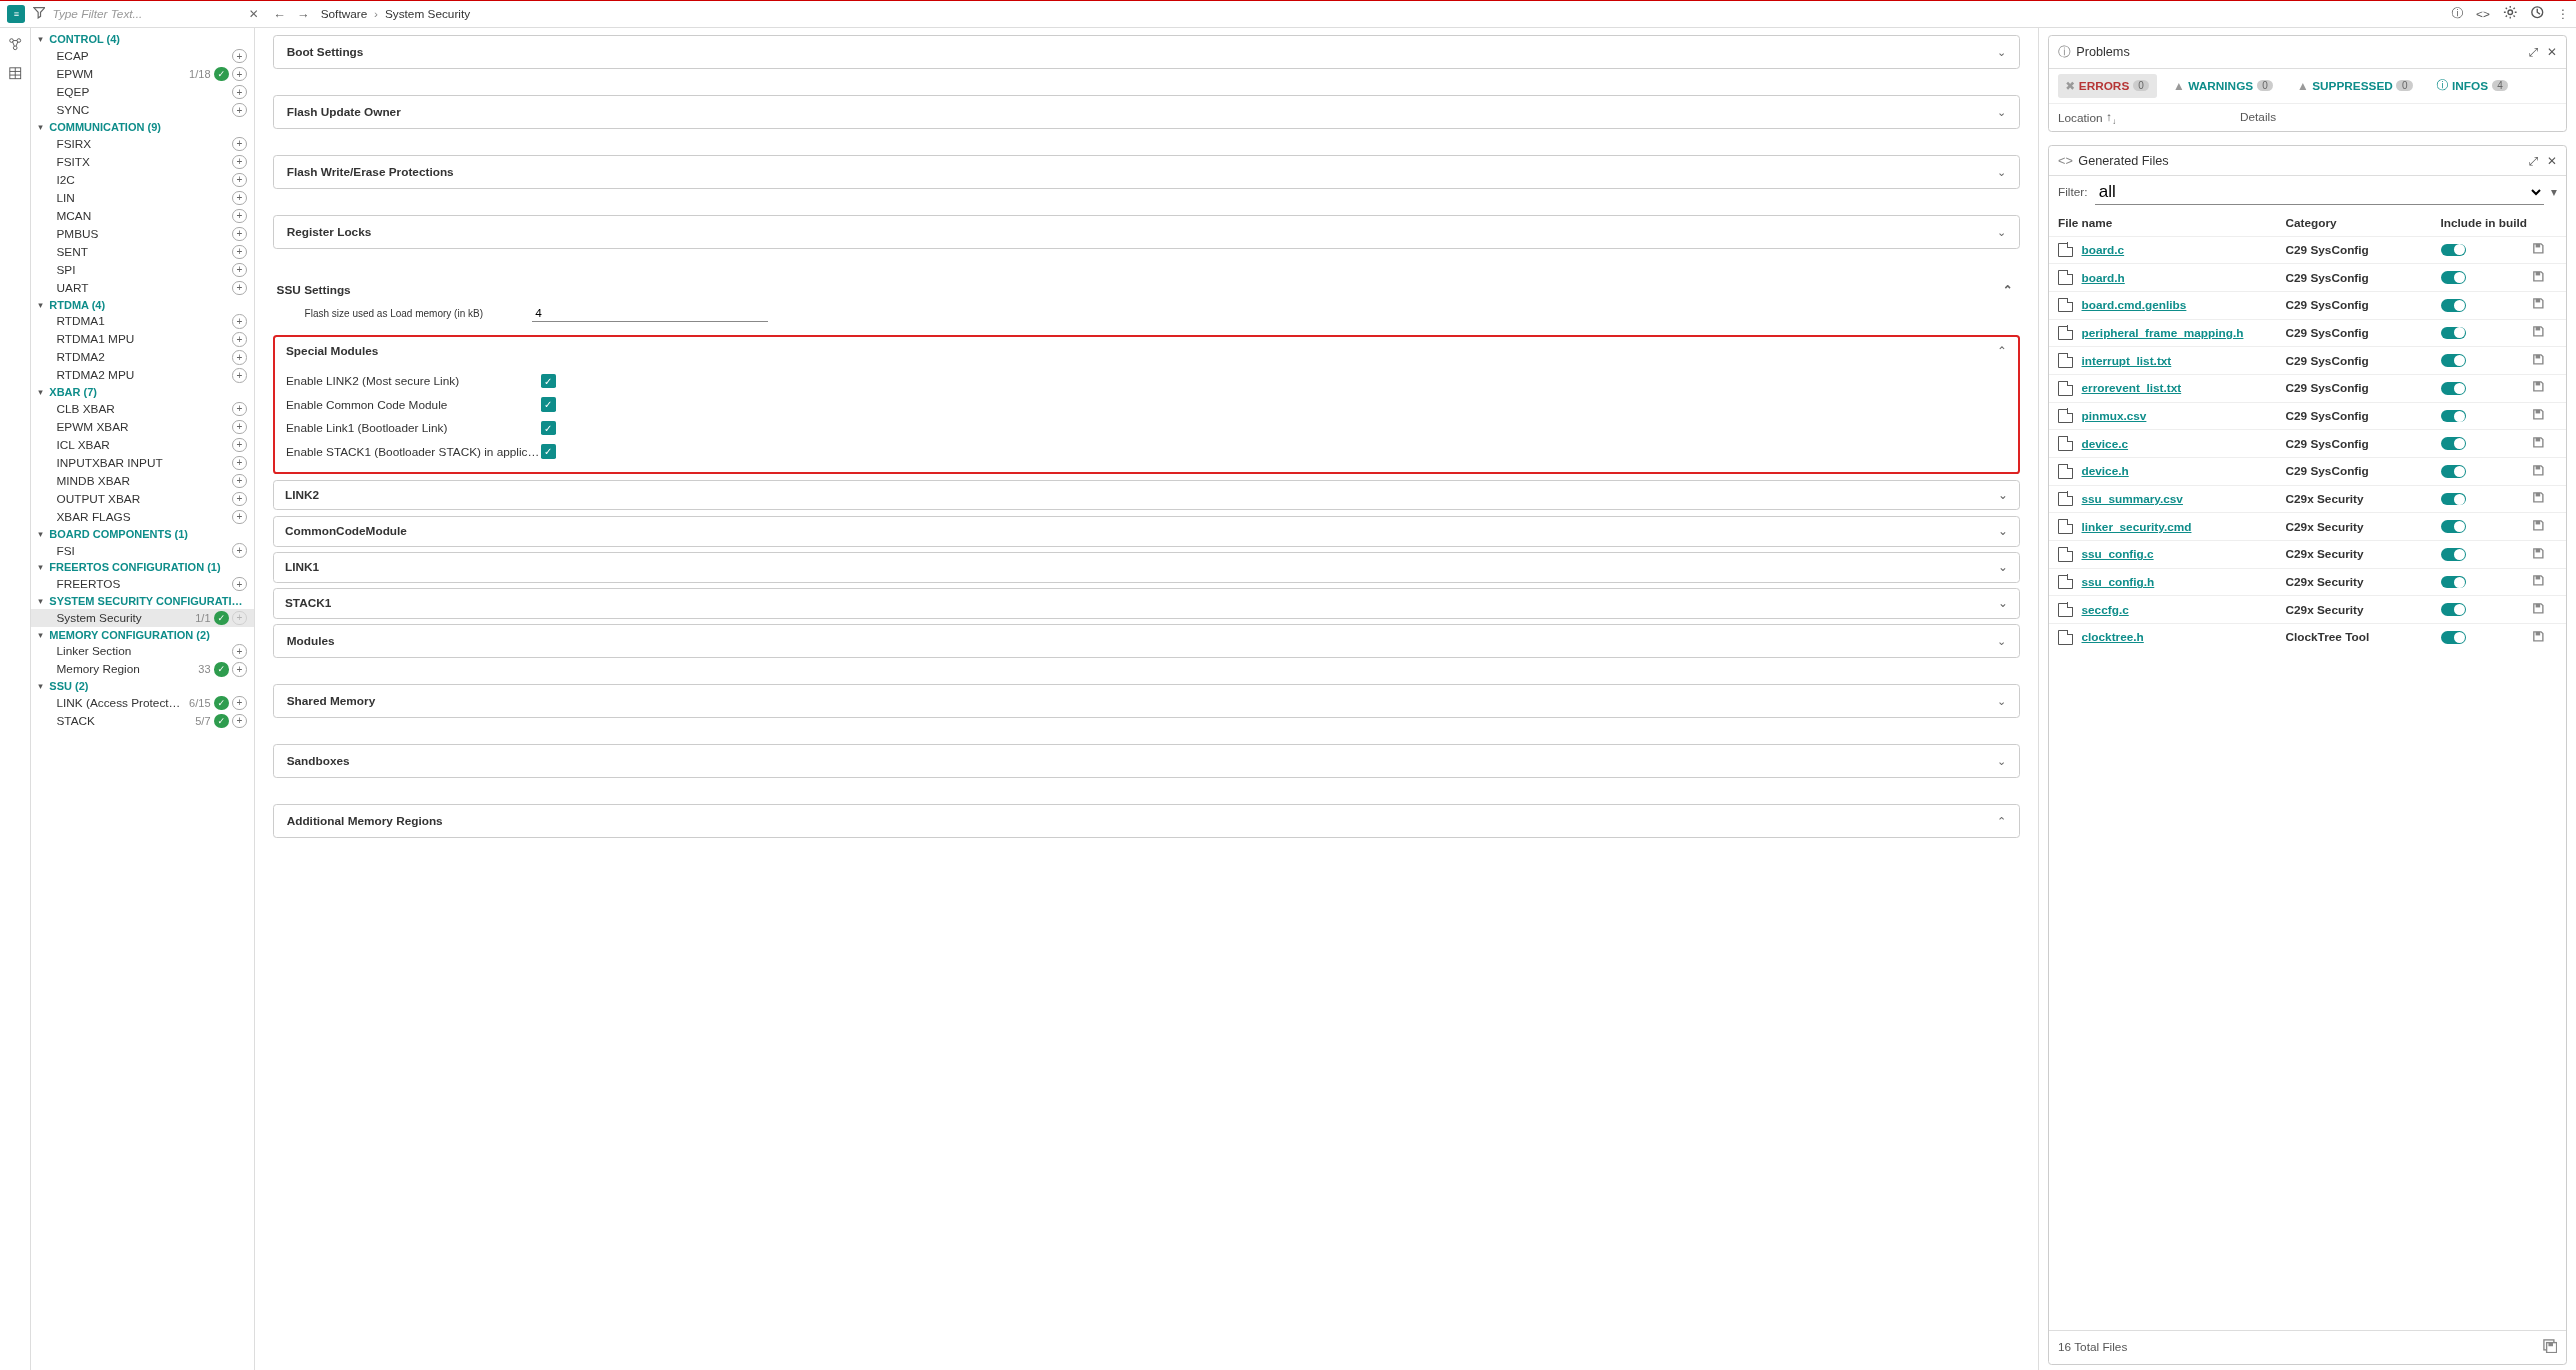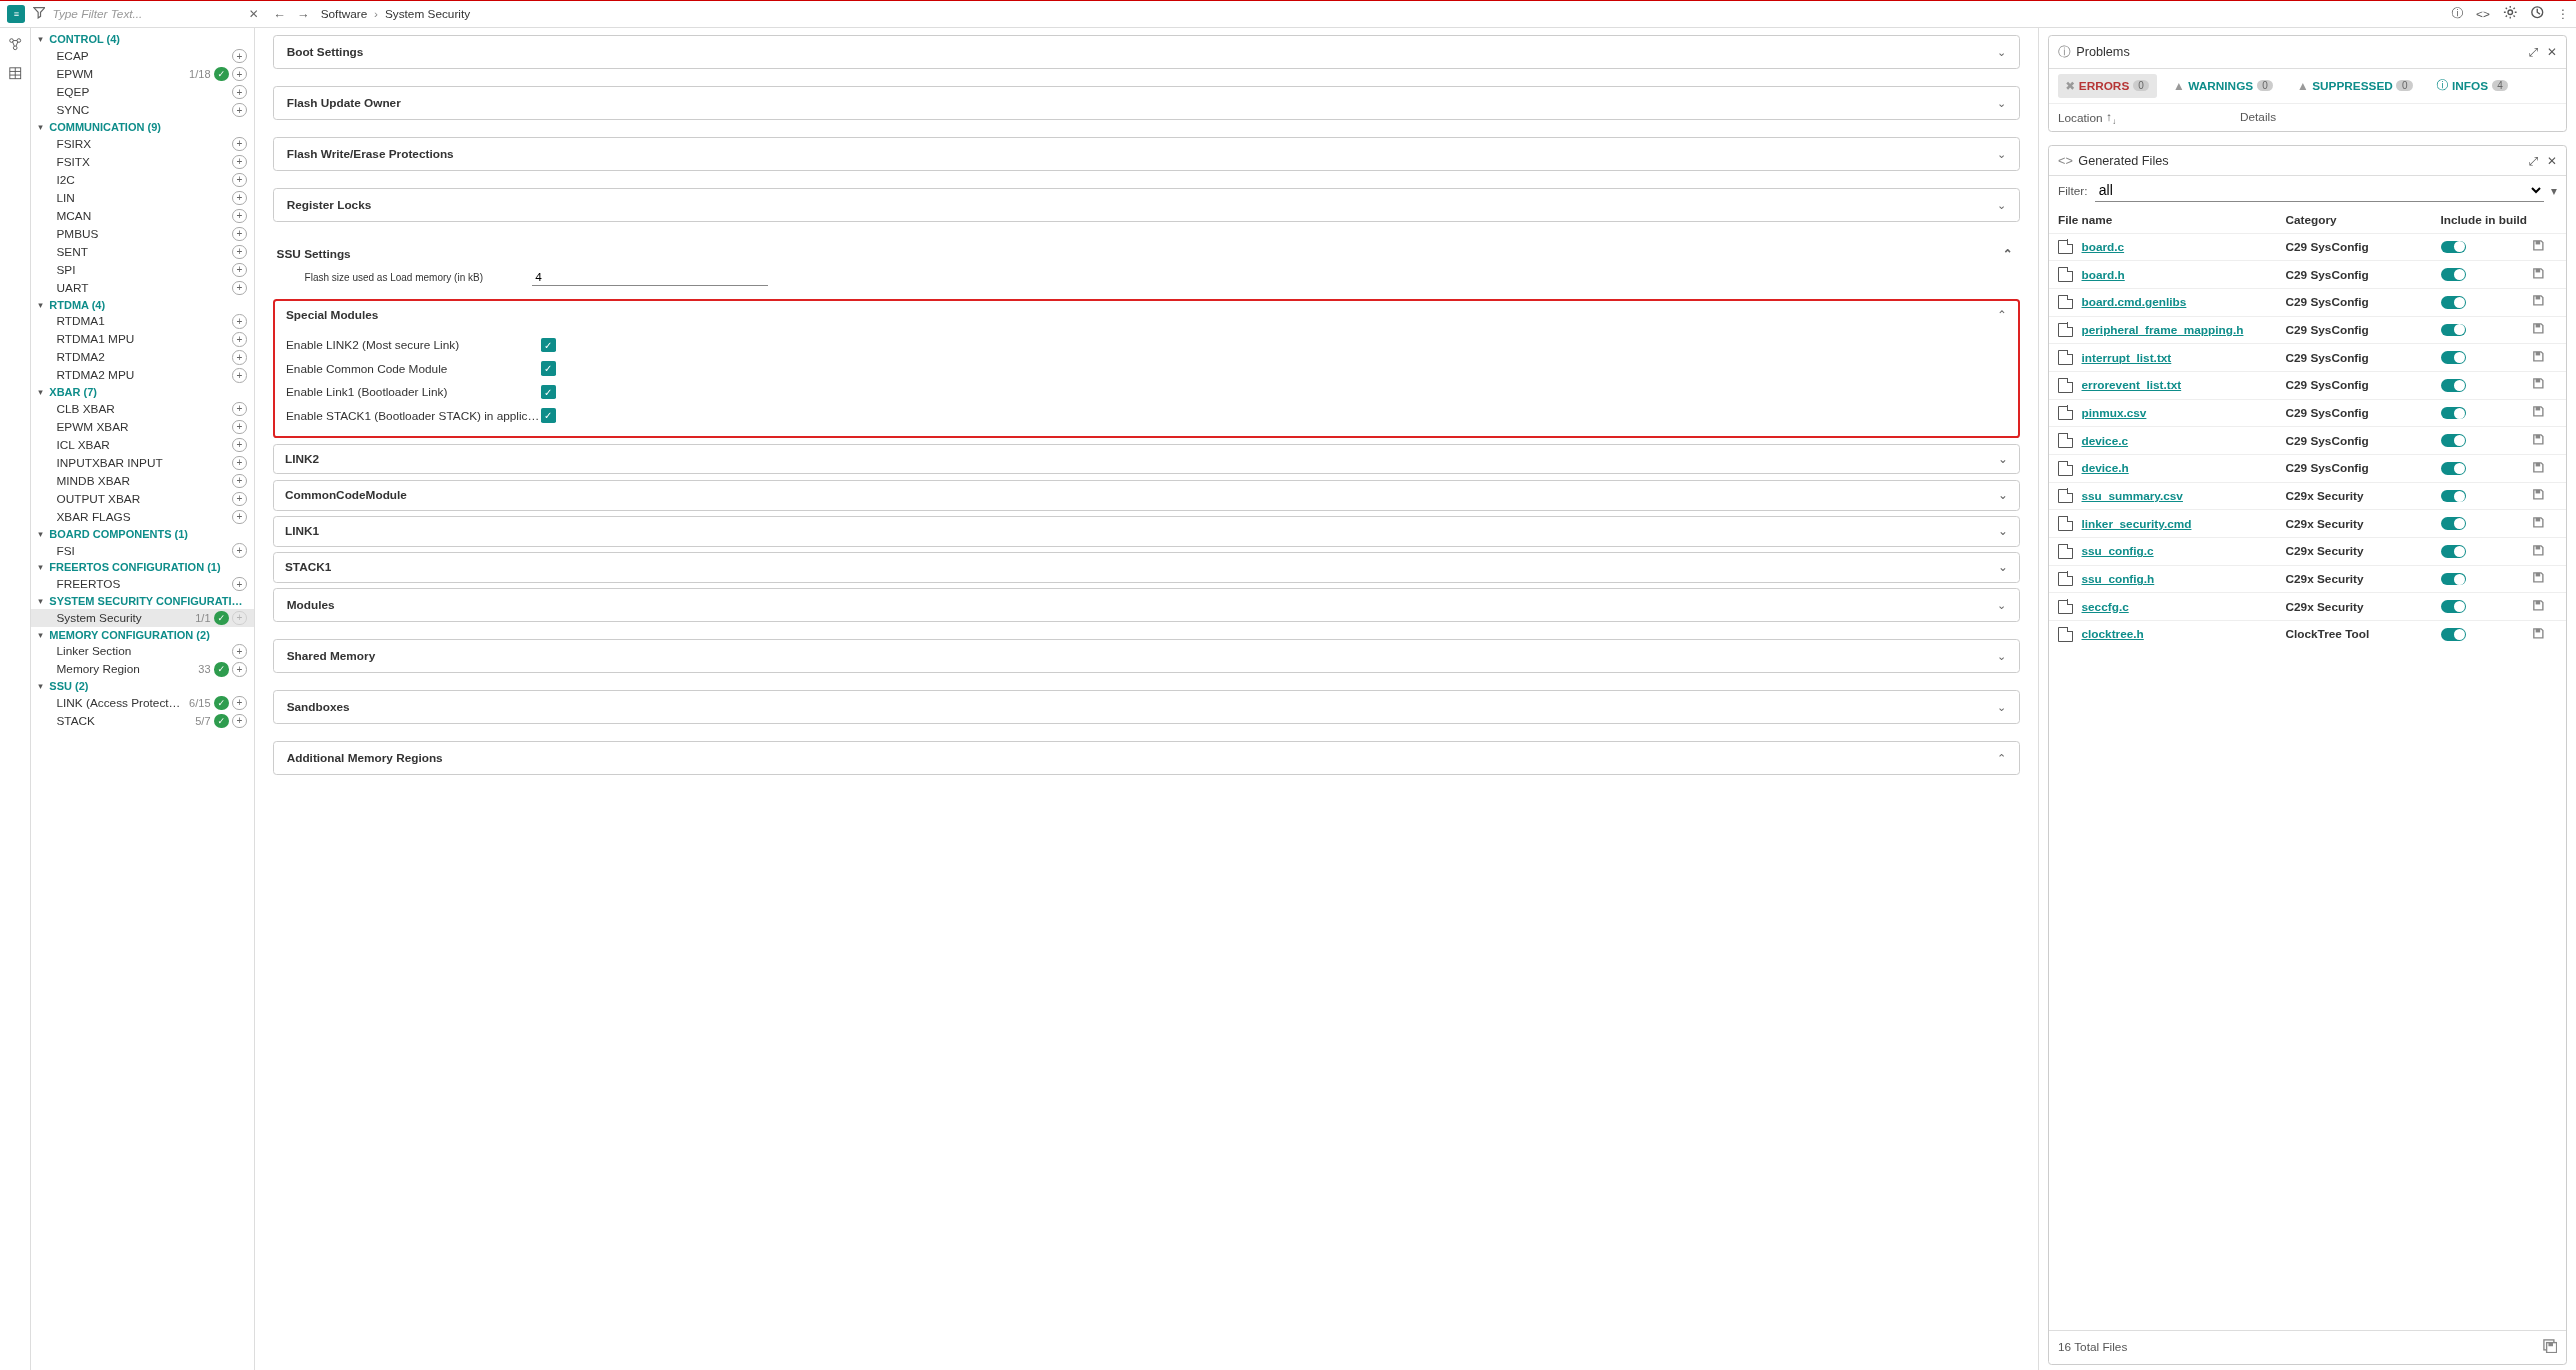--- a/index.html
+++ b/index.html
@@ -37,21 +37,21 @@
 .tree-item { display: flex; align-items: center; padding: 1.8px 7.3px 1.8px 25.5px; height: 18px; cursor: pointer; }
 .tree-item.selected { background: #e8e8e8; }
 .tree-item-label { flex: 1; color: #333; font-size: 11.8px; white-space: nowrap; overflow: hidden; text-overflow: ellipsis; }
 .tree-item-meta { color: #888; font-size: 11px; margin-right: 3.6px; }
 .tree-check { width: 14.5px; height: 14.5px; border-radius: 50%; background: #2e9c4e; color: #fff; display: flex; align-items: center; justify-content: center; font-size: 9px; margin-right: 3.6px; }
 .tree-plus { width: 14.5px; height: 14.5px; border: 0.9px solid #aaa; border-radius: 50%; display: flex; align-items: center; justify-content: center; font-size: 10px; color: #666; cursor: pointer; }
 .tree-plus.disabled { opacity: 0.4; }
 
 
 .center { flex: 1; overflow-y: auto; padding: 7.3px 18px; background: #fff; position: relative; }
-.section { border: 0.9px solid #ccc; border-radius: 3.6px; margin-bottom: 17px; }
+.section { border: 0.9px solid #ccc; border-radius: 3.6px; margin-bottom: 26px; }
 .section-header { display: flex; align-items: center; justify-content: space-between; padding: 9px 12.7px; cursor: pointer; }
 .section-title { font-weight: bold; color: #333; font-size: 11.8px; }
 .section-chevron { color: #666; font-size: 11px; }
 .field-row { display: flex; align-items: center; padding: 3.6px 0; }
 .field-label { flex: 0 0 255px; color: #333; font-size: 10px; padding-left: 28px; }
 .field-value { border: none; border-bottom: 0.9px solid #888; padding: 1.8px 3.6px; outline: none; font-size: 11.8px; width: 236px; }
 .open-title { font-weight: bold; color: #333; padding: 7.3px 3.6px 3.6px 3.6px; font-size: 11.8px; }
 .sub-section { border: 0.9px solid #ccc; border-radius: 3.6px; margin: 5.5px 0; }
 .sub-section.red { border: 2.7px solid #d22; }
 .sub-section-header { display: flex; align-items: center; justify-content: space-between; padding: 7.3px 11px; cursor: pointer; font-weight: bold; font-size: 11.8px; }
@@ -75,21 +75,21 @@
 .tab-ic { font-size: 11.8px; }
 .tab.err .tab-ic{ color: #999; } .tab.err .tab-text { color: #b63535; font-weight: bold; }
 .tab.warn .tab-ic{ color: #999; } .tab.warn .tab-text { color: #0e8d8a; font-weight: bold; }
 .tab.supp .tab-ic{ color: #999; } .tab.supp .tab-text { color: #0e8d8a; font-weight: bold; }
 .tab.info .tab-ic{ color: #0e8d8a; } .tab.info .tab-text { color: #0e8d8a; font-weight: bold; }
 .prob-cols { display: flex; padding: 5.5px 9px; font-size: 11.8px; color: #555; border-top: 0.9px solid #eee; }
 .prob-loc { flex: 0 0 182px; display: flex; align-items: center; gap: 3.6px; }
 .prob-det { flex: 1; }
 
 .filter-row { display: flex; align-items: center; gap: 7.3px; padding: 3.6px 9px 5.5px 9px; font-size: 11.8px; color: #555; }
-.filter-select { flex: 1; border: none; border-bottom: 0.9px solid #888; background: transparent; font-size: 14px; padding: 1.8px 0; outline: none; }
+.filter-select { flex: 1; border: none; border-bottom: 0.9px solid #888; background: transparent; font-size: 17px; padding: 1.8px 0; outline: none; }
 .files-header { display: flex; padding: 5.5px 9px; font-weight: bold; color: #333; font-size: 11.8px; }
 .col-name { flex: 1; }
 .col-cat { flex: 0 0 155px; }
 .col-inc { flex: 0 0 91px; text-align: left; }
 .col-save { flex: 0 0 25.5px; }
 .file-rows { flex: 1; overflow-y: auto; font-weight: bold; }
 .file-row { display: flex; align-items: center; padding: 5.5px 9px; border-top: 0.9px solid #eee; font-size: 11.8px; }
 .file-ic { width: 14.5px; height: 14.5px; border: 1.4px solid #555; border-radius: 0.9px; position: relative; margin-right: 9px; }
 .file-ic::before { content: ''; position: absolute; top: -1.4px; right: -1.4px; width: 4.5px; height: 4.5px; background: #fff; border-left: 1.4px solid #555; border-bottom: 1.4px solid #555; }
 .file-link { color: #0e8d8a; text-decoration: underline; cursor: pointer; }

